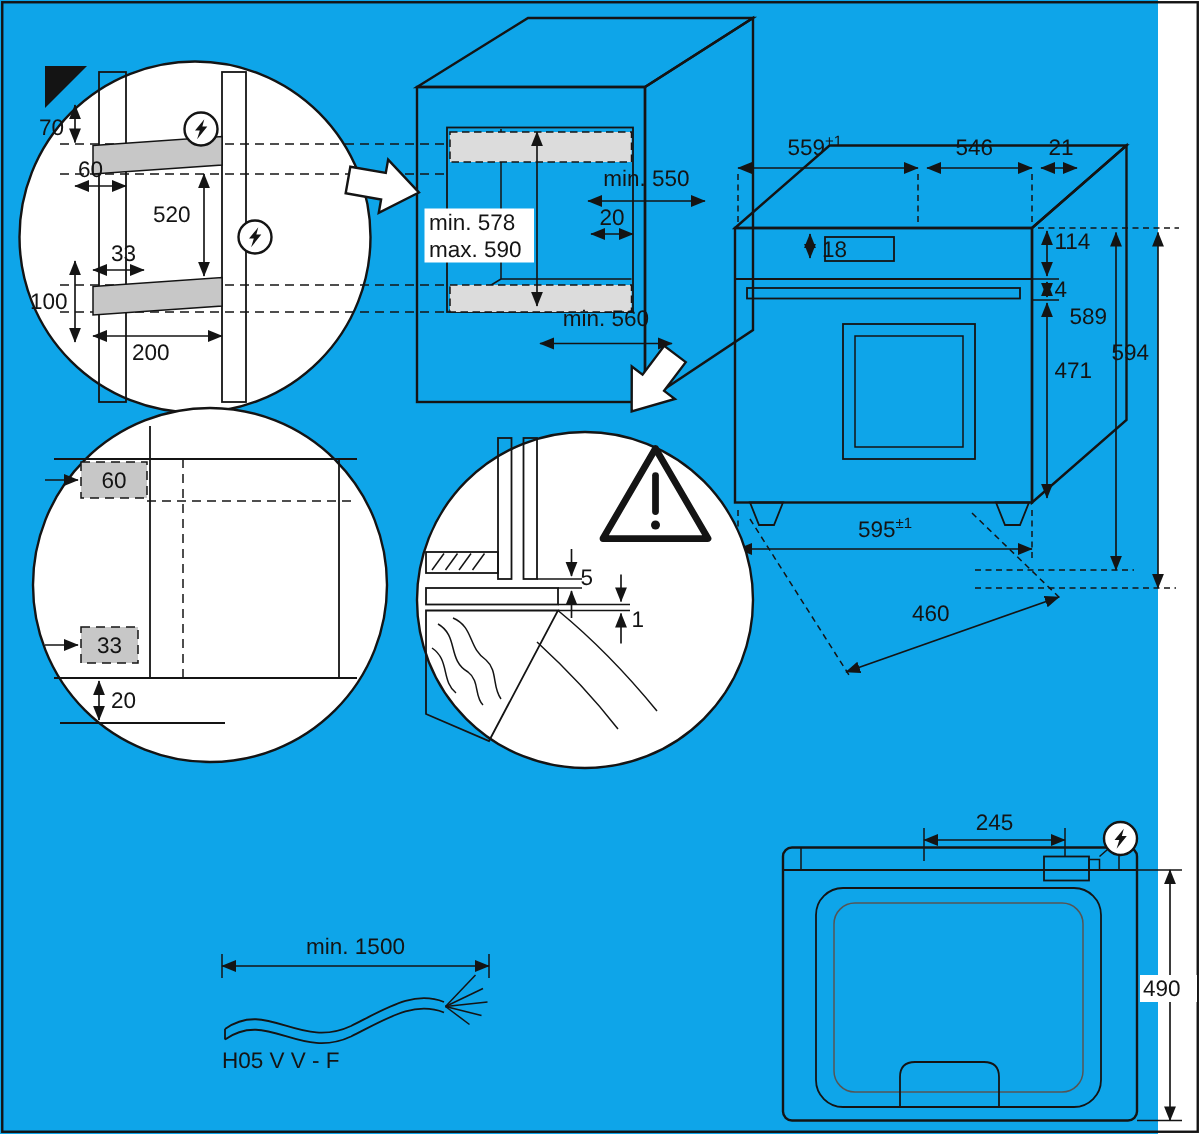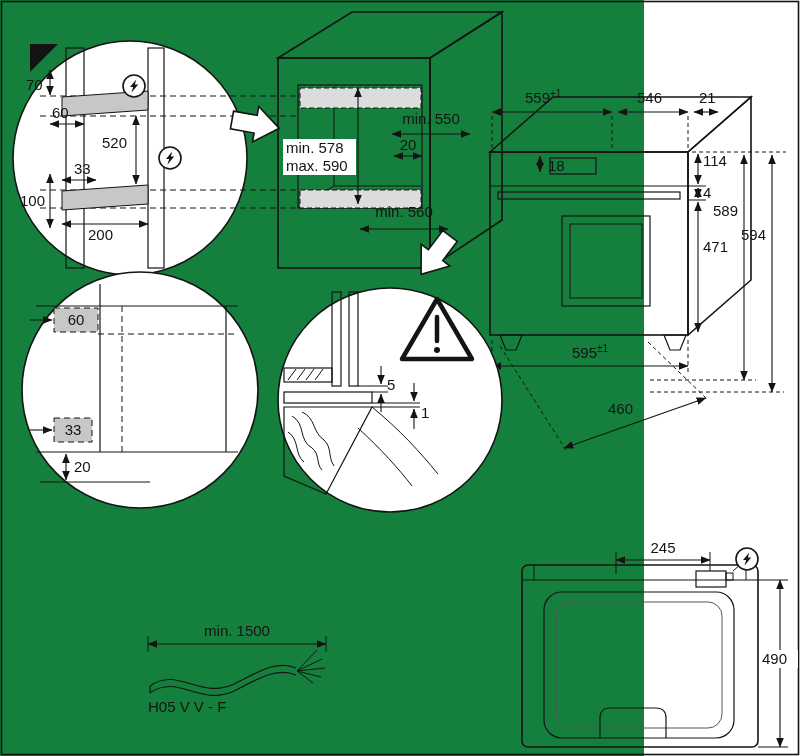--- a/index.html
+++ b/index.html
@@ -1,16 +1,16 @@
 <!DOCTYPE html>
 <html><head>
 <meta charset="utf-8">
 <style>
   html,body{margin:0;padding:0;background:#fff}
-  .wrap{width:644px;height:756px;position:relative;background:#15803d}
+  .wrap{width:772px;height:756px;position:relative;background:#0ea5e9}
   svg{display:block}
   text{font-family:"Liberation Sans","DejaVu Sans",sans-serif;font-size:15px;fill:#141414}
   .sup{font-size:10px}
   .ol{stroke:#141414;stroke-width:1.6;fill:none}
   .ol2{stroke:#141414;stroke-width:1.2;fill:none}
   .thin{stroke:#141414;stroke-width:1;fill:none}
   .thin2{stroke:#555555;stroke-width:1;fill:none}
   .dim{stroke:#141414;stroke-width:1.1;fill:none}
   .dash{stroke-dasharray:6 4}
   .dashf{stroke-dasharray:4 3}

